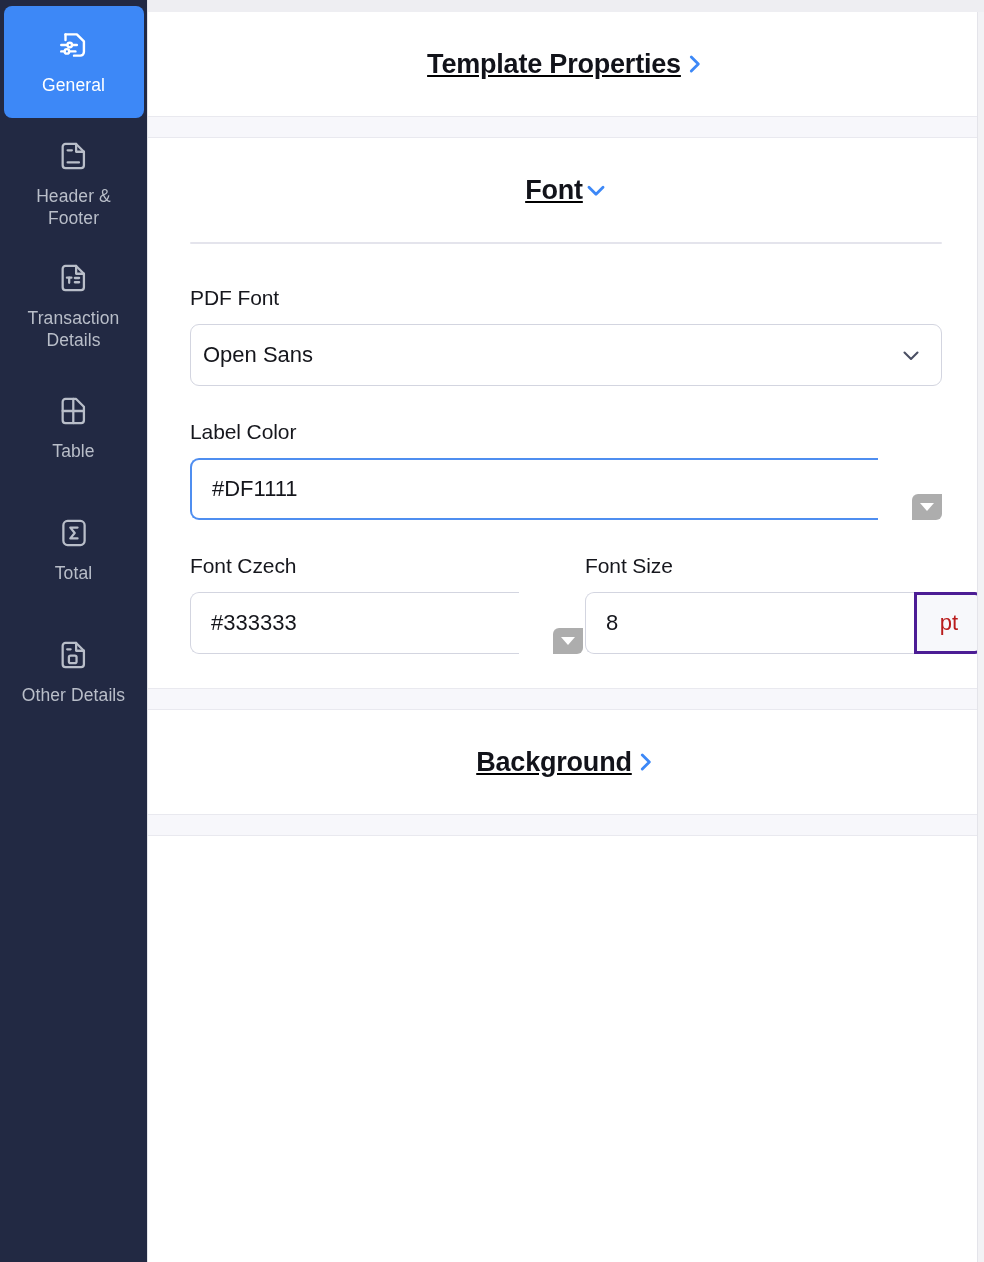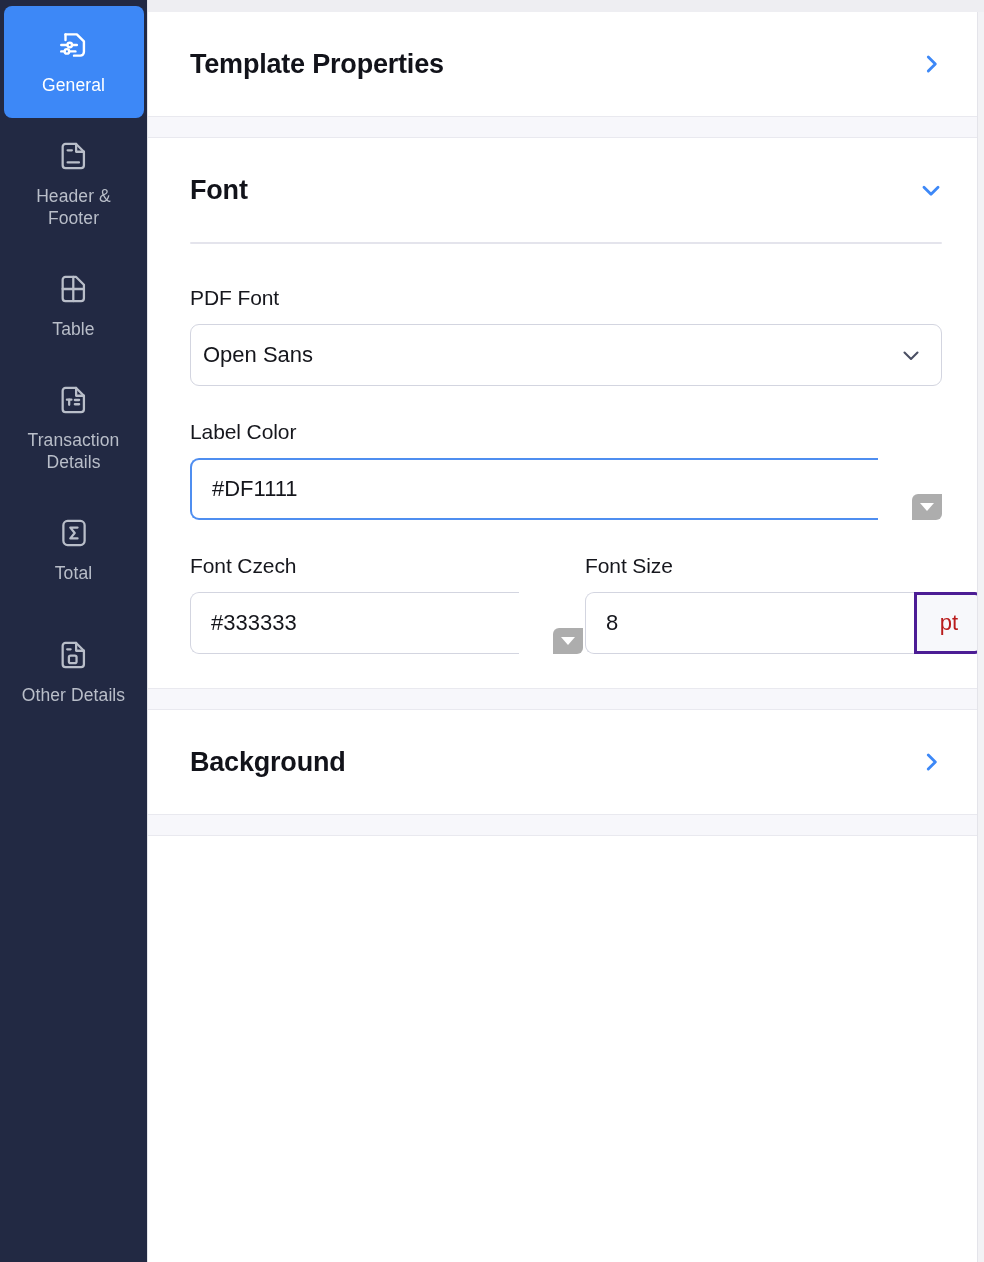--- a/index.html
+++ b/index.html
@@ -84,25 +84,26 @@
   .divider {
     height: 22px;
     background: #f7f7fb;
     border-top: 1px solid #e9e9ef;
     border-bottom: 1px solid #e9e9ef;
   }
 
   .section-head {
     display: flex;
     align-items: center;
-    justify-content: space-between;
+    justify-content: center;
     padding: 0 40px 0 42px;
     height: 104px;
     cursor: pointer;
     background: #ffffff;
+    text-decoration: underline;
   }
   .section-title {
     font-size: 27px;
     font-weight: 700;
     color: #12131a;
     letter-spacing: -.2px;
   }
   .chev { width: 26px; height: 26px; flex: 0 0 26px; display:block; }
   .chev svg { display:block; width:26px; height:26px; }
 
@@ -268,41 +269,41 @@
         </svg>
       </span>
       <span class="nav-label">Header &amp;
 Footer</span>
     </div>
 
     <div class="nav-item">
       <span class="nav-icon">
         <svg viewBox="0 0 24 24" fill="none" stroke="#b9bec9" stroke-width="1.6" stroke-linecap="round" stroke-linejoin="round">
           <path d="M6 3.5h7.5L19 9v9.5A2 2 0 0 1 17 20.5H6A2 2 0 0 1 4 18.5v-13A2 2 0 0 1 6 3.5z"></path>
-          <path d="M4 12h15"></path>
-            <path d="M11.5 12v8.5"></path>
-            <path d="M11.5 3.5V12"></path>
-        </svg>
-      </span>
-      <span class="nav-label">Table</span>
-    </div>
-
-    <div class="nav-item">
-      <span class="nav-icon">
-        <svg viewBox="0 0 24 24" fill="none" stroke="#b9bec9" stroke-width="1.6" stroke-linecap="round" stroke-linejoin="round">
-          <path d="M6 3.5h7.5L19 9v9.5A2 2 0 0 1 17 20.5H6A2 2 0 0 1 4 18.5v-13A2 2 0 0 1 6 3.5z"></path>
           <path d="M13.5 3.5V9H19"></path>
           <path d="M7 11.8h3.2"></path>
             <path d="M8.6 11.8v3.6"></path>
           <path d="M12.6 12h3"></path>
             <path d="M12.6 15h3"></path>
         </svg>
       </span>
       <span class="nav-label">Transaction
 Details</span>
+    </div>
+
+    <div class="nav-item">
+      <span class="nav-icon">
+        <svg viewBox="0 0 24 24" fill="none" stroke="#b9bec9" stroke-width="1.6" stroke-linecap="round" stroke-linejoin="round">
+          <path d="M6 3.5h7.5L19 9v9.5A2 2 0 0 1 17 20.5H6A2 2 0 0 1 4 18.5v-13A2 2 0 0 1 6 3.5z"></path>
+          <path d="M4 12h15"></path>
+            <path d="M11.5 12v8.5"></path>
+            <path d="M11.5 3.5V12"></path>
+        </svg>
+      </span>
+      <span class="nav-label">Table</span>
     </div>
 
     <div class="nav-item">
       <span class="nav-icon">
         <svg viewBox="0 0 24 24" fill="none" stroke="#b9bec9" stroke-width="1.6" stroke-linecap="round" stroke-linejoin="round">
           <rect x="4.5" y="3.5" width="15" height="17" rx="3"></rect>
           <path d="M14.5 8.2H9.4l3.1 3.8-3.1 3.8h5.1"></path>
         </svg>
       </span>
       <span class="nav-label">Total</span>

